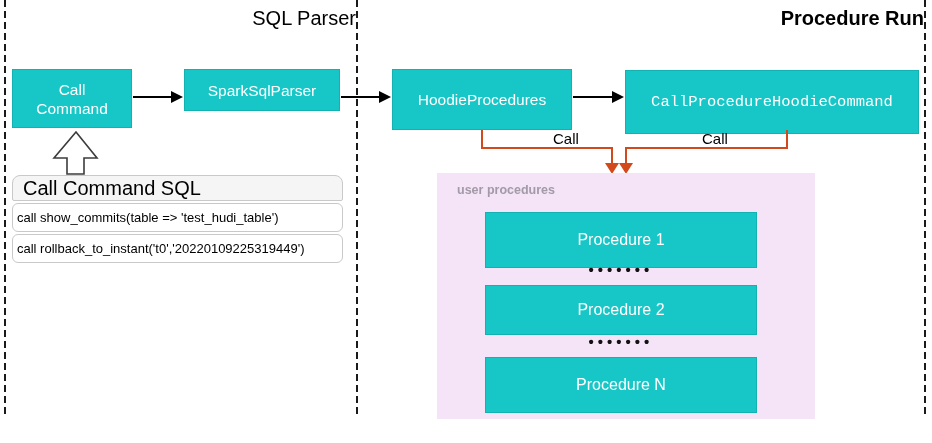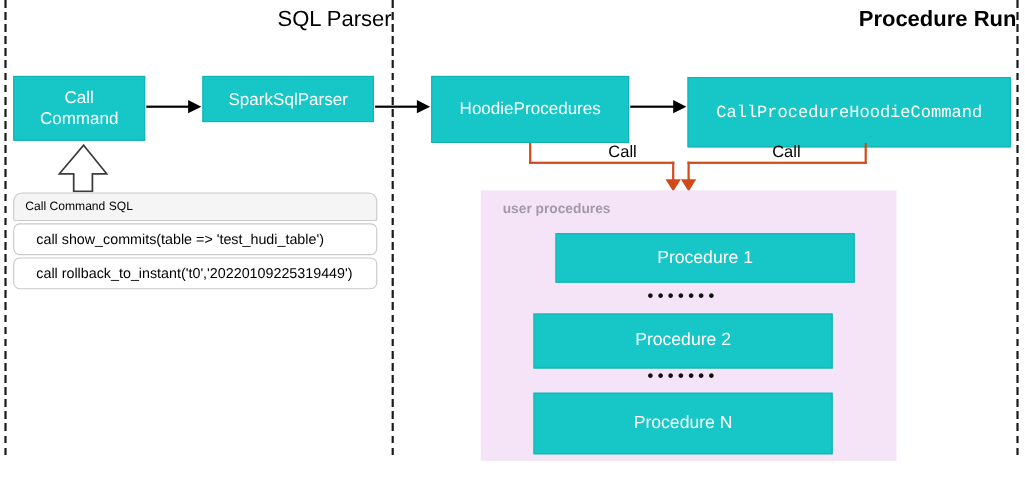--- a/index.html
+++ b/index.html
@@ -43,42 +43,42 @@
   .hhead{position:absolute;width:0;height:0;border-top:6px solid transparent;
     border-bottom:6px solid transparent;border-left:12px solid #000;}
 
   
   .up-arrow{position:absolute;left:52px;top:131px;}
 
   
   .sql-panel{position:absolute;left:12px;top:175px;width:331px;}
   .sql-panel .hdr{height:26px;line-height:24px;background:var(--panel-header-bg);
     border:1px solid var(--panel-border);border-radius:8px 8px 2px 2px;
-    font-size:11px;padding-left:10px;color:#000;}
+    font-size:20px;padding-left:10px;color:#000;}
   .sql-panel .row{height:29px;line-height:27px;background:#fff;margin-top:2px;
     border:1px solid var(--panel-border);border-radius:6px;font-size:13px;
-    padding-left:20px;white-space:nowrap;color:#000;}
+    padding-left:4px;white-space:nowrap;color:#000;}
 
   
   .edge-label{position:absolute;font-size:15px;line-height:16px;color:#000;}
   .edge-label.build{left:553px;top:131px;}
   .edge-label.call{left:702px;top:131px;}
 
   
   .oseg{position:absolute;background:var(--orange);}
   .ohead{position:absolute;width:0;height:0;border-left:7px solid transparent;
     border-right:7px solid transparent;border-top:11px solid var(--orange);}
 
   
   .user-procs{position:absolute;left:437px;top:173px;width:378px;height:246px;background:var(--pink);}
   .user-procs .cap{position:absolute;left:20px;top:10px;font-size:12.5px;color:var(--gray-label);font-weight:bold;}
   .proc-box{position:absolute;left:48px;width:272px;background:var(--teal);
     border:1px solid var(--teal-border);color:#fff;display:flex;align-items:center;
     justify-content:center;font-size:16px;}
-  .proc-box.p1{top:39px;height:45px;margin-left:20px;}
+  .proc-box.p1{top:39px;height:56px;}
   .proc-box.p2{top:112px;height:50px;}
   .proc-box.pn{top:184px;height:56px;}
   .dots{position:absolute;left:48px;width:272px;text-align:center;color:#111;
     font-weight:bold;font-size:15px;letter-spacing:4px;line-height:15px;}
   .dots.d1{top:89px;}
   .dots.d2{top:161px;}
 </style>
 </head>
 <body>
 

